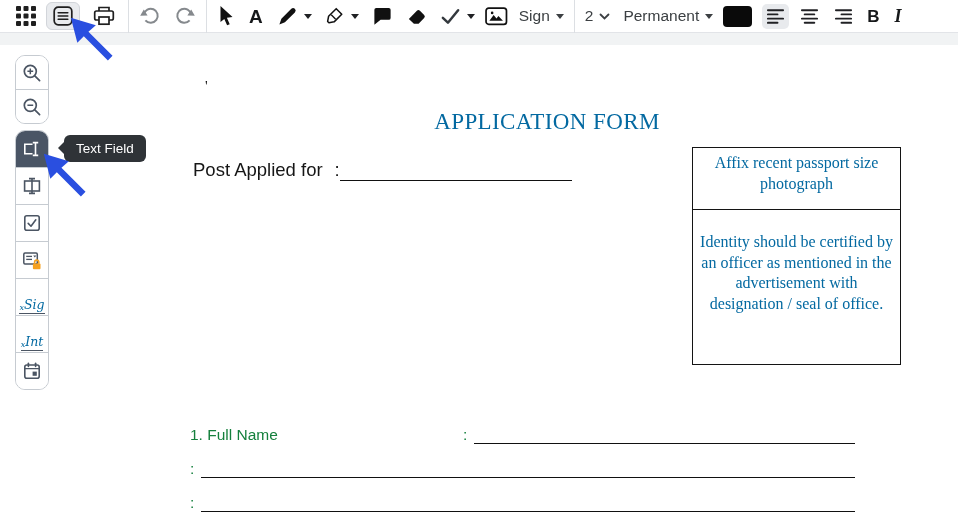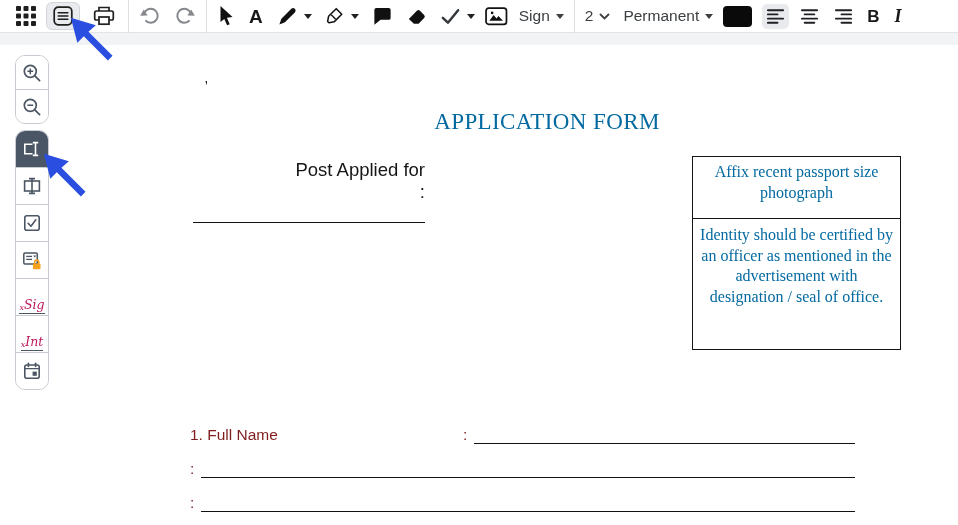--- a/index.html
+++ b/index.html
@@ -31,21 +31,21 @@
   
   .tool-group{position:absolute;left:15px;width:34px;background:#fff;
               border:1px solid #c6cbd1;border-radius:10px;overflow:hidden;
               z-index:10;box-sizing:border-box;}
   .tool-btn{height:33px;display:flex;align-items:center;justify-content:center;
             border-top:1px solid #c6cbd1;background:#fff;}
   .tool-btn:first-child{border-top:none;}
   .tg2 .tool-btn{height:36px;}
   .tool-btn.sel{background:#4a5565;}
   .script-ic{font-family:"DejaVu Serif",serif;font-style:italic;font-size:12.5px;
-             color:#be185d;border-bottom:1.2px solid #4b5563;line-height:1.05;
+             color:#0369a1;border-bottom:1.2px solid #4b5563;line-height:1.05;
              padding-bottom:1px;white-space:nowrap;margin-top:18px;}
   .script-x{font-size:8px;vertical-align:-1px;}
 
   
   .tooltip{position:absolute;left:64px;top:90px;height:27px;background:#2f3337;
            color:#fff;font-size:13.5px;border-radius:6px;display:flex;
            align-items:center;padding:0 12px;z-index:30;white-space:nowrap;}
   .tooltip:before{content:"";position:absolute;left:-10px;top:7px;
                   border:6px solid transparent;border-right:6px solid #2f3337;
                   border-left-width:4px;}
@@ -53,31 +53,31 @@
   
   .ptr{position:absolute;z-index:40;}
 
   
   .doc-serif{font-family:"Liberation Serif",serif;color:#0369a1;}
   .doc-title{position:absolute;left:397px;top:64px;width:300px;text-align:center;
              font-size:23px;letter-spacing:.4px;}
   .stray{position:absolute;left:205px;top:33px;font-size:15px;color:#111;
          font-family:"Liberation Serif",serif;}
   .post-row{position:absolute;left:193px;top:114px;display:flex;align-items:flex-end;
-            font-size:18.5px;color:#161616;flex-direction:column;}
+            font-size:18.5px;color:#161616;}
   .post-colon{margin-left:12px;}
   .uline{display:inline-block;border-bottom:1.7px solid #111;height:19px;}
-  .photo-box{position:absolute;left:692px;top:111px;width:209px;height:194px;
+  .photo-box{position:absolute;left:692px;top:102px;width:209px;height:218px;
              border:1.6px solid #141414;box-sizing:border-box;text-align:center;
              font-size:16px;line-height:20.5px;}
   .pb-top{height:62px;border-bottom:1.6px solid #141414;box-sizing:border-box;
           padding:5px 14px 0;}
-  .pb-bottom{padding:6px 6px 0;}
+  .pb-bottom{padding:6px 6px 0;margin-top:16px;}
   .field-row{position:absolute;left:190px;width:665px;display:flex;
-             align-items:flex-end;font-size:15.5px;color:#7f1d1d;}
+             align-items:flex-end;font-size:15.5px;color:#15803d;}
   .field-label{width:273px;flex:0 0 auto;}
   .field-colon{flex:0 0 auto;margin-right:7px;}
   .field-line{flex:1 1 auto;border-bottom:1.6px solid #111;height:17px;}
 
   svg{display:block;}
 </style>
 </head>
 <body>
 
 <div class="toolbar">
@@ -367,20 +367,21 @@
       <svg width="20" height="20" viewBox="0 0 20 20">
         <rect x="2.8" y="4" width="14.4" height="13.2" rx="2" fill="none" stroke="#4b5563" stroke-width="1.6"></rect>
         <line x1="6.4" y1="2.2" x2="6.4" y2="5.4" stroke="#4b5563" stroke-width="1.6" stroke-linecap="round"></line>
         <line x1="13.6" y1="2.2" x2="13.6" y2="5.4" stroke="#4b5563" stroke-width="1.6" stroke-linecap="round"></line>
         <line x1="3" y1="7.6" x2="17" y2="7.6" stroke="#4b5563" stroke-width="1.4"></line>
         <rect x="10.6" y="10.6" width="4.2" height="4.2" fill="#4b5563"></rect>
       </svg>
     </div>
   </div>
 
+  <div class="tooltip">Text Field</div>
 </div>
 
 <svg class="ptr" style="left:68px;top:16px" width="52" height="50" viewBox="0 0 54 54">
   <path d="M2,2 L29,10 L21,17 L47,43 L42,48 L16,22 L9,29 Z" fill="#2a4fe0"></path>
 </svg>
 <svg class="ptr" style="left:42px;top:152px" width="50" height="50" viewBox="0 0 54 54">
   <path d="M2,2 L29,10 L21,17 L47,43 L42,48 L16,22 L9,29 Z" fill="#2a4fe0"></path>
 </svg>
 
 </body></html>

